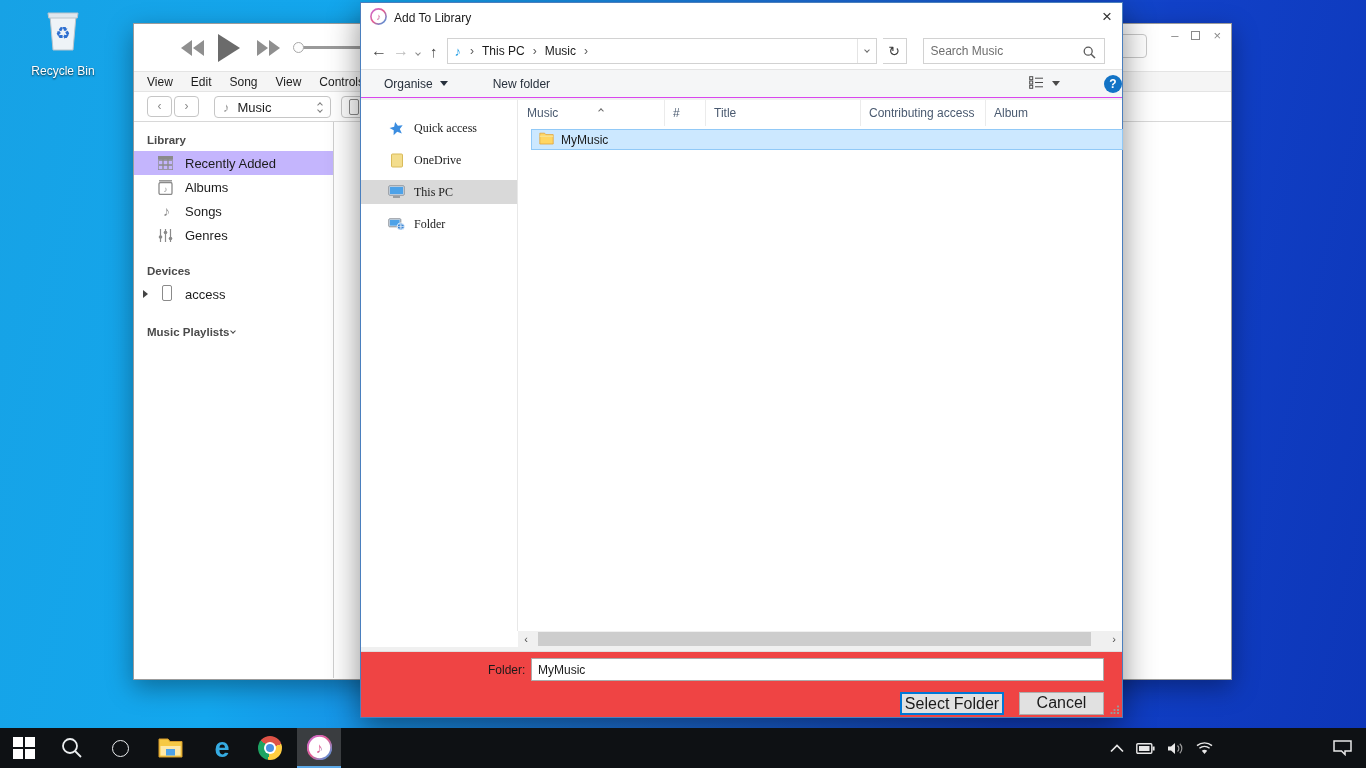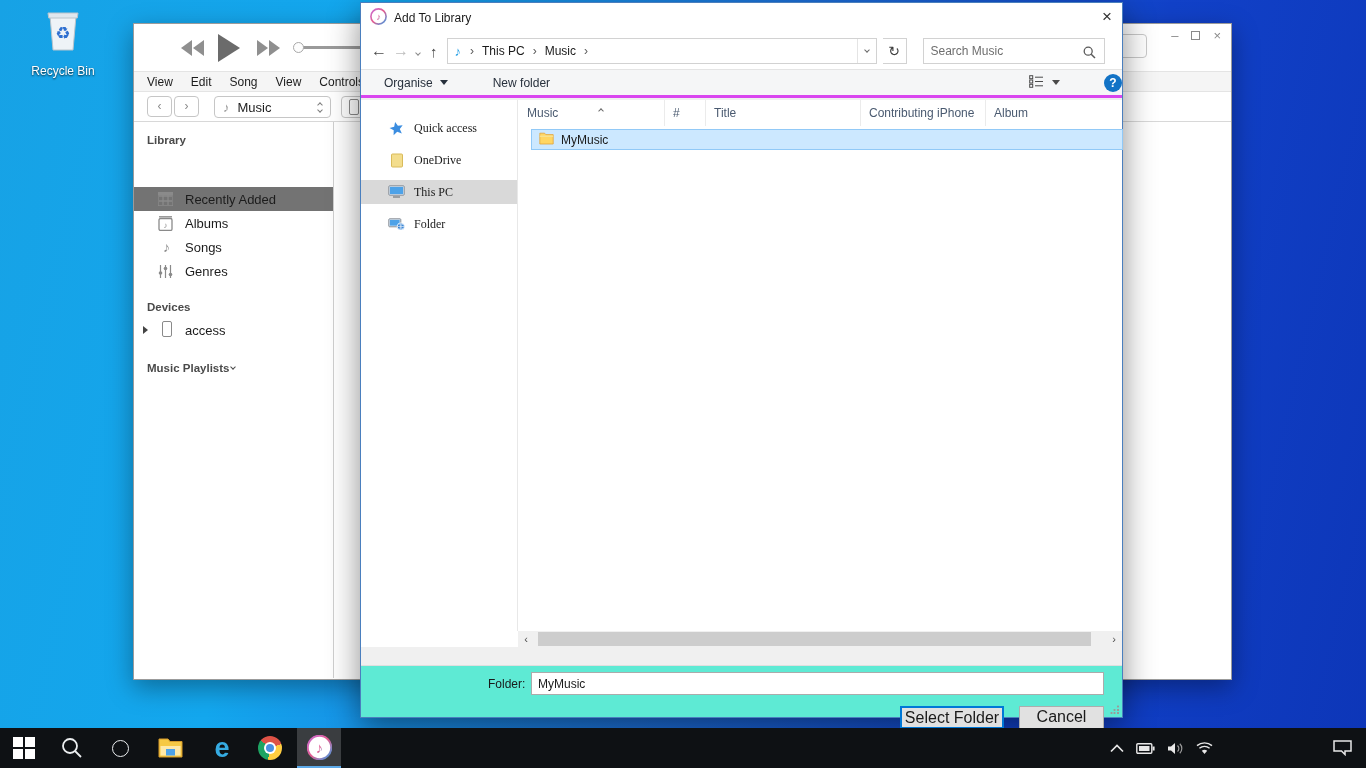--- a/index.html
+++ b/index.html
@@ -49,21 +49,21 @@
   .it-picker { position:absolute; left:80px; top:4px; width:117px; height:22px;
     border:1px solid #c6c6c6; border-radius:4px; display:flex; align-items:center;
     padding:0 8px; gap:8px; font-size:13px; color:#1c1c1c; }
   .it-picker .ud { margin-left:auto; display:flex; flex-direction:column; gap:1px; color:#7d7d7d; }
   .it-device { position:absolute; left:207px; top:4px; width:26px; height:22px;
     border:1px solid #c6c6c6; border-radius:4px; display:flex; align-items:center; justify-content:center; }
   .it-body { display:flex; height:556px; }
   .it-side { width:200px; border-right:1px solid #cfcfcf; padding-top:6px; font-size:13px; color:#1c1c1c; }
   .it-head { font-size:11.5px; font-weight:bold; color:#4a4a4a; padding:6px 0 5px 13px; }
   .it-item { height:24px; display:flex; align-items:center; gap:10px; padding-left:24px; }
-  .it-item.sel { background:#737373;margin-top:36px; }
+  .it-item.sel { background:#c4b5fd; }
   .it-item .ic { width:17px; text-align:center; color:#8a8a8a; }
   .it-item svg { display:block; }
   .it-iphone { position:relative; }
   .it-iphone .exp { position:absolute; left:9px; top:8px; width:0; height:0;
     border-top:4px solid transparent; border-bottom:4px solid transparent; border-left:5px solid #444; }
   .phone { display:inline-block; width:10px; height:16px; border:1.4px solid #8a8a8a; border-radius:2px; }
   .it-plhead { display:flex; align-items:center; gap:2px; }
 
   
   .dlg { position:absolute; left:360px; top:2px; width:763px; height:716px;
@@ -84,21 +84,21 @@
   .addr-box .dd { margin-left:auto; padding:0 7px; border-left:1px solid #e4e4e4;
     align-self:stretch; display:flex; align-items:center; color:#6a6a6a; }
   .addr-refresh { width:24px; height:26px; border:1px solid #d2d2d2; border-left:none;
     display:flex; align-items:center; justify-content:center; color:#3c3c3c; font-size:14px; }
   .search-box { margin-left:10px; width:182px; height:26px; border:1px solid #d2d2d2; background:#fff;
     position:relative; }
   .search-box input { width:150px; height:22px; border:none; outline:none; margin:1px 0 0 7px;
     font-size:12px; color:#1a1a1a; font-family:inherit; }
   .search-box input::placeholder { color:#6e6e6e; }
   .search-box .mag { position:absolute; right:8px; top:6px; }
-  .dlg-toolbar { height:29px; background:#f5f6f7; border-top:1px solid #e4e4e4; border-bottom:3px solid #d946ef;
+  .dlg-toolbar { height:29px; background:#f5f6f7; border-top:1px solid #e4e4e4; border-bottom:1px solid #d946ef;
     display:flex; align-items:center; font-size:12px; color:#27303c; }
   .tb-org { margin-left:23px; display:flex; align-items:center; gap:7px; }
   .tb-new { margin-left:45px; }
   .tb-right { margin-left:auto; display:flex; align-items:center; gap:8px; margin-right:22px; }
   .help-circle { width:18px; height:18px; border-radius:50%; background:#1273c6; color:#fff;
     font-size:12px; font-weight:bold; text-align:center; line-height:18px; margin-left:22px; }
 
   .dlg-content { position:absolute; left:0; right:0; top:97px; bottom:70px; background:#fff; }
   .dlg-nav { position:absolute; left:0; top:0; bottom:16px; width:157px; border-right:1px solid #e8e8e8;
     padding-top:16px; font-size:12px; color:#1a1a1a;font-family:Liberation Serif, serif; }
@@ -113,21 +113,21 @@
   .c-name{width:146px;} .c-num{width:41px;} .c-title{width:155px;} .c-art{width:125px;} .c-alb{width:125px; border-right:none!important;}
   .frow { position:absolute; left:12px; top:29px; width:592px; height:21px;
     background:#cce8ff; border:1px solid #91c9f7; display:flex; align-items:center; gap:7px;
     padding-left:7px; color:#1a1a1a; }
   .dlg-hscroll { position:absolute; left:157px; right:0; bottom:0; height:16px; background:#f0f0f0;
     display:flex; align-items:center; }
   .hs-arrow { width:16px; text-align:center; color:#505050; font-size:11px; line-height:16px; }
   .hs-track { position:relative; flex:1; height:16px; }
   .hs-thumb { position:absolute; left:4px; top:1px; width:553px; height:14px; background:#cdcdcd; }
 
-  .dlg-bottom { position:absolute; left:0; right:0; bottom:0; height:52px; background:#5eead4;
+  .dlg-bottom { position:absolute; left:0; right:0; bottom:0; height:66px; background:#ef4444;
     border-top:1px solid #dfdfdf; font-size:12px; color:#1a1a1a; }
   .fld-label { position:absolute; left:127px; top:11px; }
   .fld-input { position:absolute; left:170px; top:6px; width:573px; height:23px;
     border:1px solid #ababab; background:#fff; font-size:12px; padding-left:6px;
     font-family:inherit; color:#1a1a1a; outline:none; }
   .btn { position:absolute; top:40px; height:23px; background:#e1e1e1; font-size:16px;
     text-align:center; line-height:20px; color:#1a1a1a; }
   .btn-select { left:539px; width:104px; border:2px solid #0078d7; }
   .btn-cancel { left:658px; width:85px; border:1px solid #adadad; }
   .grip { position:absolute; right:3px; bottom:3px; width:9px; height:9px;
@@ -379,21 +379,21 @@
         <span>Folder</span>
       </div>
     </div>
 
     <div class="dlg-files">
       <div class="fhdr">
         <span class="sort"><i class="chev sm up"></i></span>
         <span class="col c-name">Music</span>
         <span class="col c-num">#</span>
         <span class="col c-title">Title</span>
-        <span class="col c-art">Contributing iPhone</span>
+        <span class="col c-art">Contributing access</span>
         <span class="col c-alb">Album</span>
       </div>
       <div class="frow">
         <span>
           <svg width="15" height="13" viewBox="0 0 15 13">
               <path d="M0.8 2.5 L0.8 1.2 L5.6 1.2 L6.8 2.6 L14.2 2.6 L14.2 12 L0.8 12 Z" fill="#ffd663" stroke="#e0a33e" stroke-width="0.8"></path>
               <path d="M0.8 4.2 L14.2 4.2" stroke="#f7e49a" stroke-width="1.2"></path>
             </svg>
         </span>
         <span>MyMusic</span>

